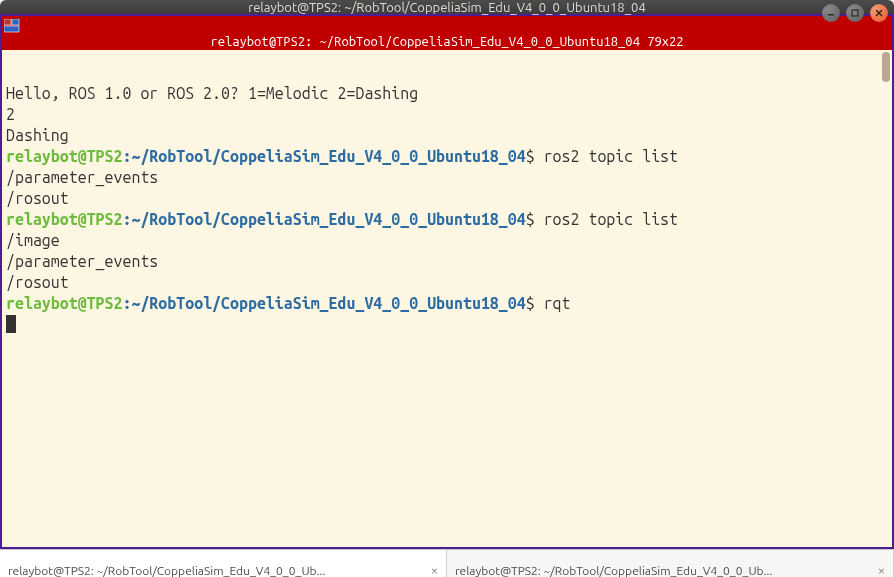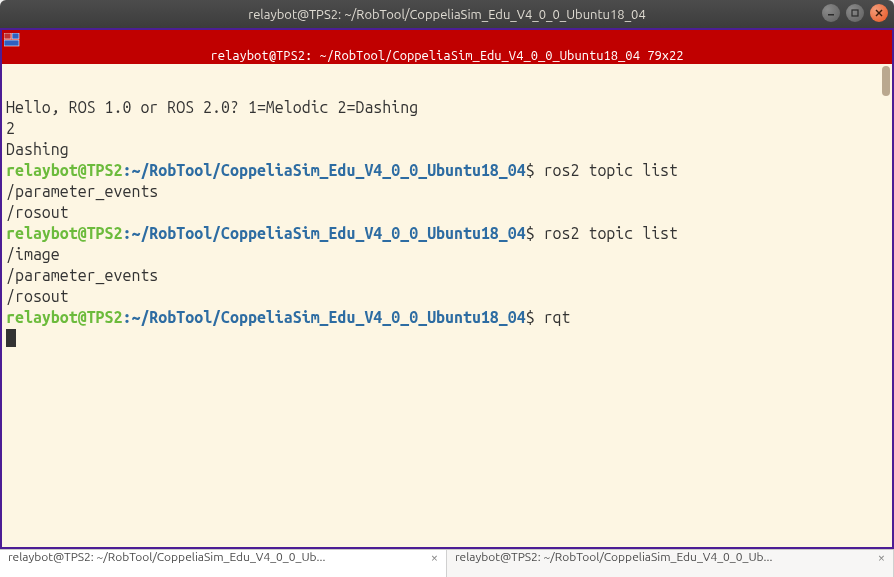--- a/index.html
+++ b/index.html
@@ -6,24 +6,23 @@
     body {
       font-family: Ubuntu, Arial, sans-serif;
       background: #f2f1f0;
       width: 894px;
       height: 577px;
       overflow: hidden;
       display: flex;
       flex-direction: column;
     }
     .titlebar {
-      height: 28px;
+      height: 14px;
       background: linear-gradient(to bottom, #4c4c4c, #3c3c3c);
       display: flex;
-      align-items: center;
       justify-content: center;
       position: relative;
       color: #dfdbd2;
       font-size: 13px;
       border-top-left-radius: 6px;
       border-top-right-radius: 6px;
     }
     .window-controls {
       position: absolute;
       right: 6px;
@@ -98,21 +97,21 @@
     }
     .bottom-tabs {
       height: 28px;
       background: #f2f1f0;
       border-top: 1px solid #c7c7c7;
       display: flex;
     }
     .tab {
       flex: 1;
       display: flex;
-      align-items: flex-start;
+      align-items: flex-end;
       padding: 0 8px;
       font-size: 12px;
       color: #4c4c4c;
       border-right: 1px solid #d0d0d0;
       background: #f7f6f5;
       justify-content: space-between;
       overflow: hidden;
     }
     .tab.active { background: #ffffff; }
     .tab-label {

